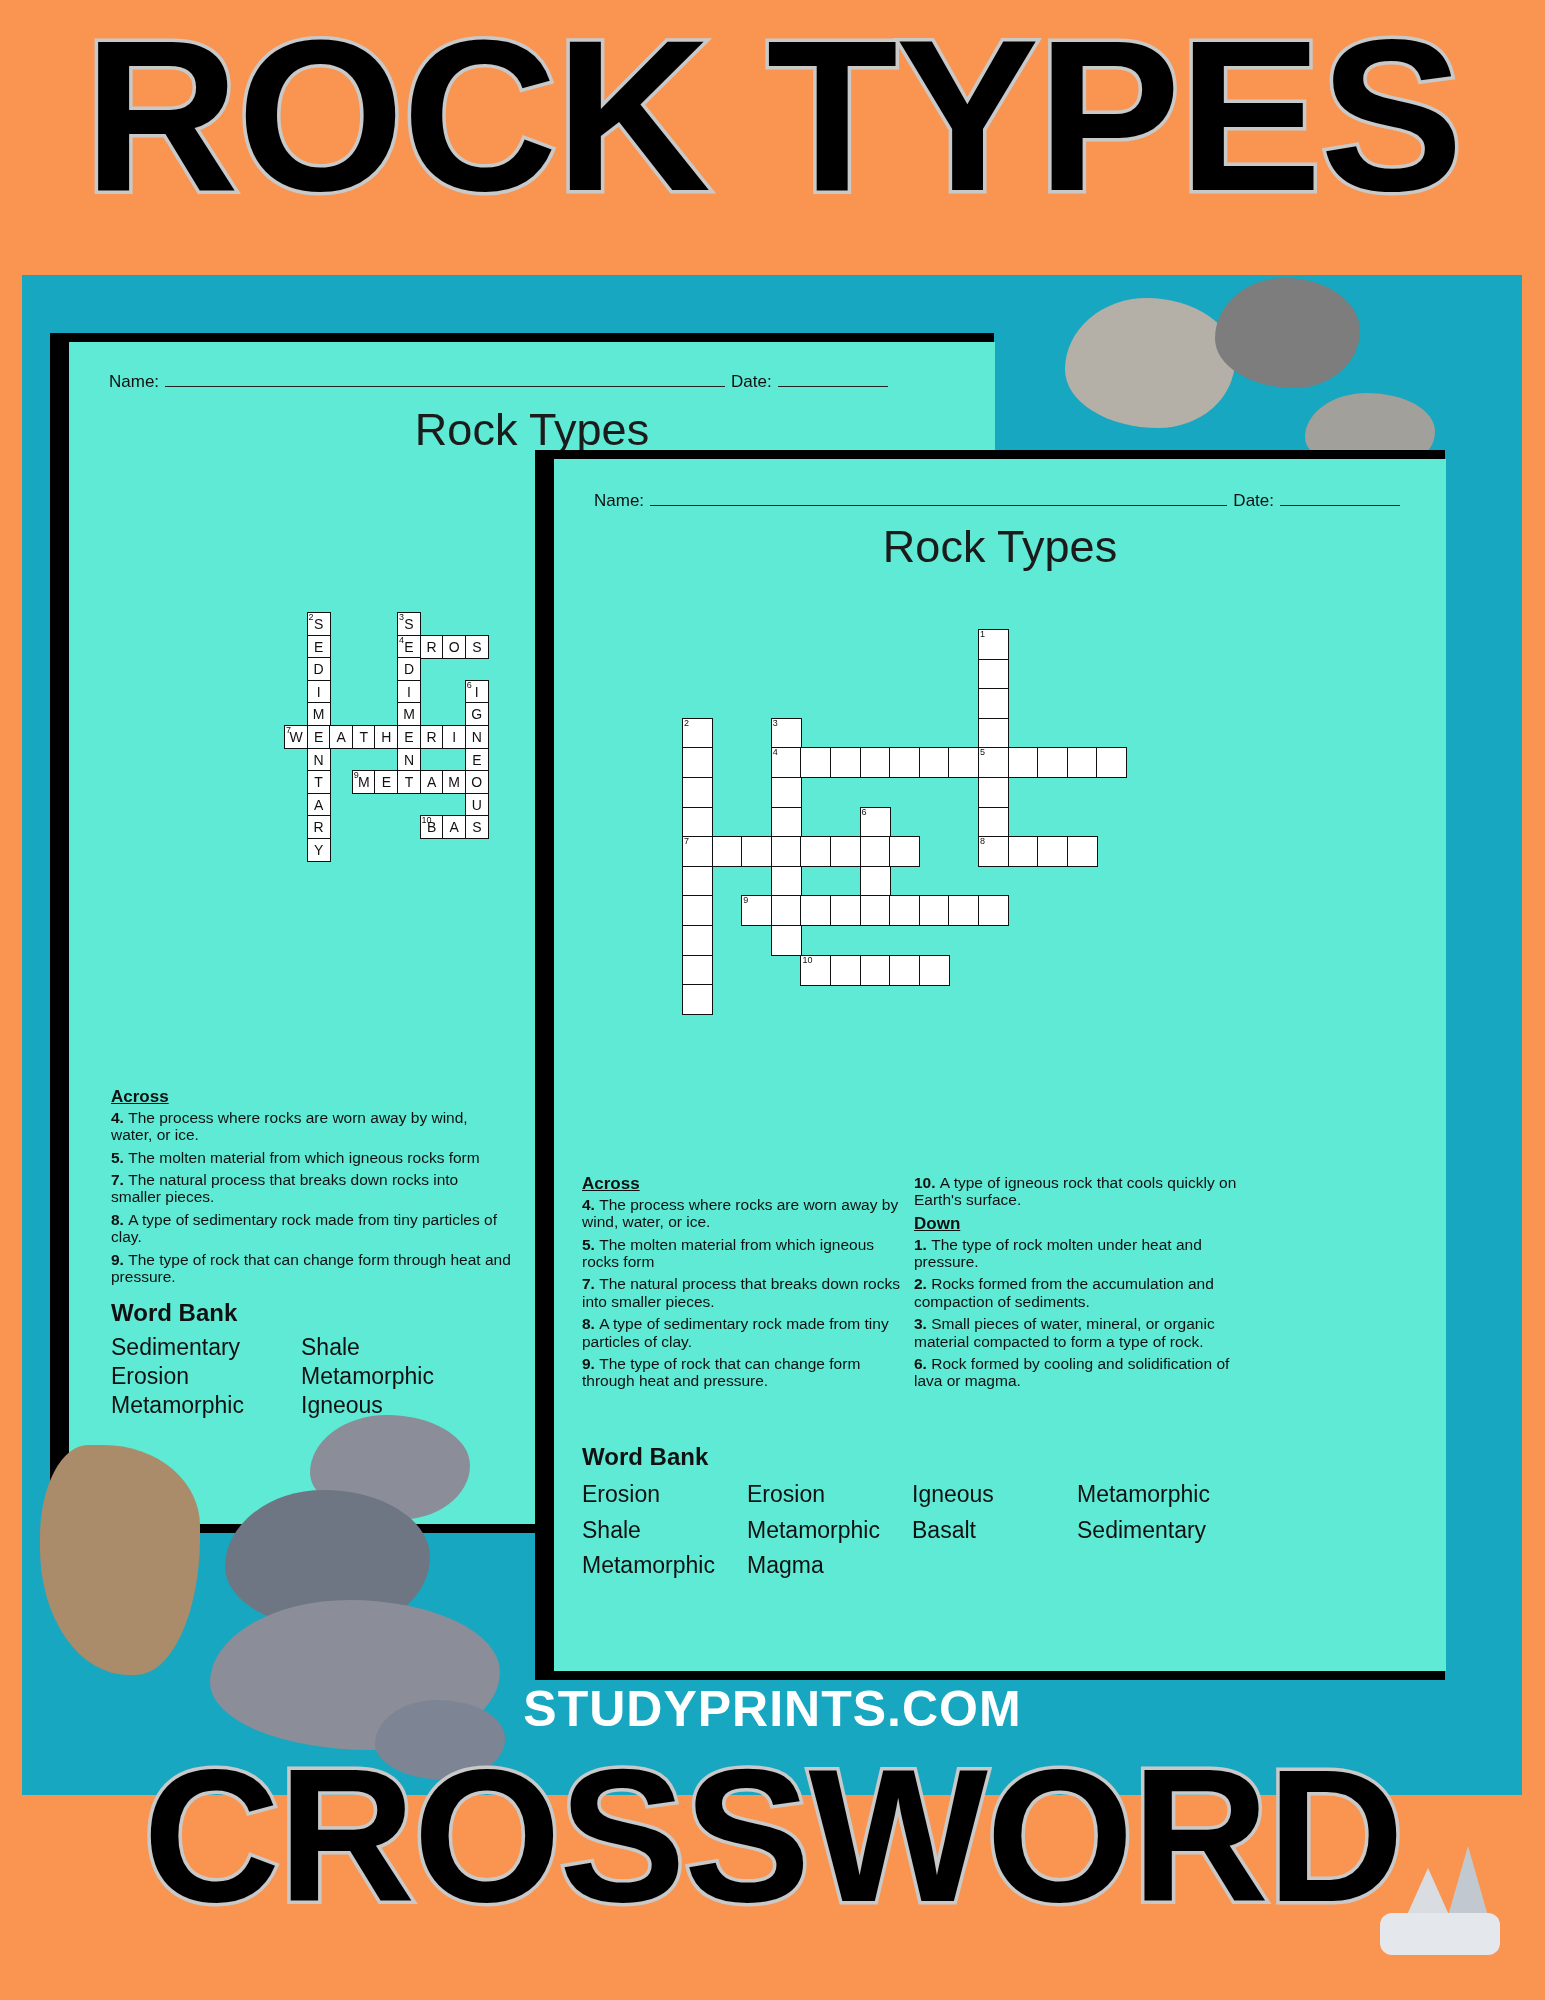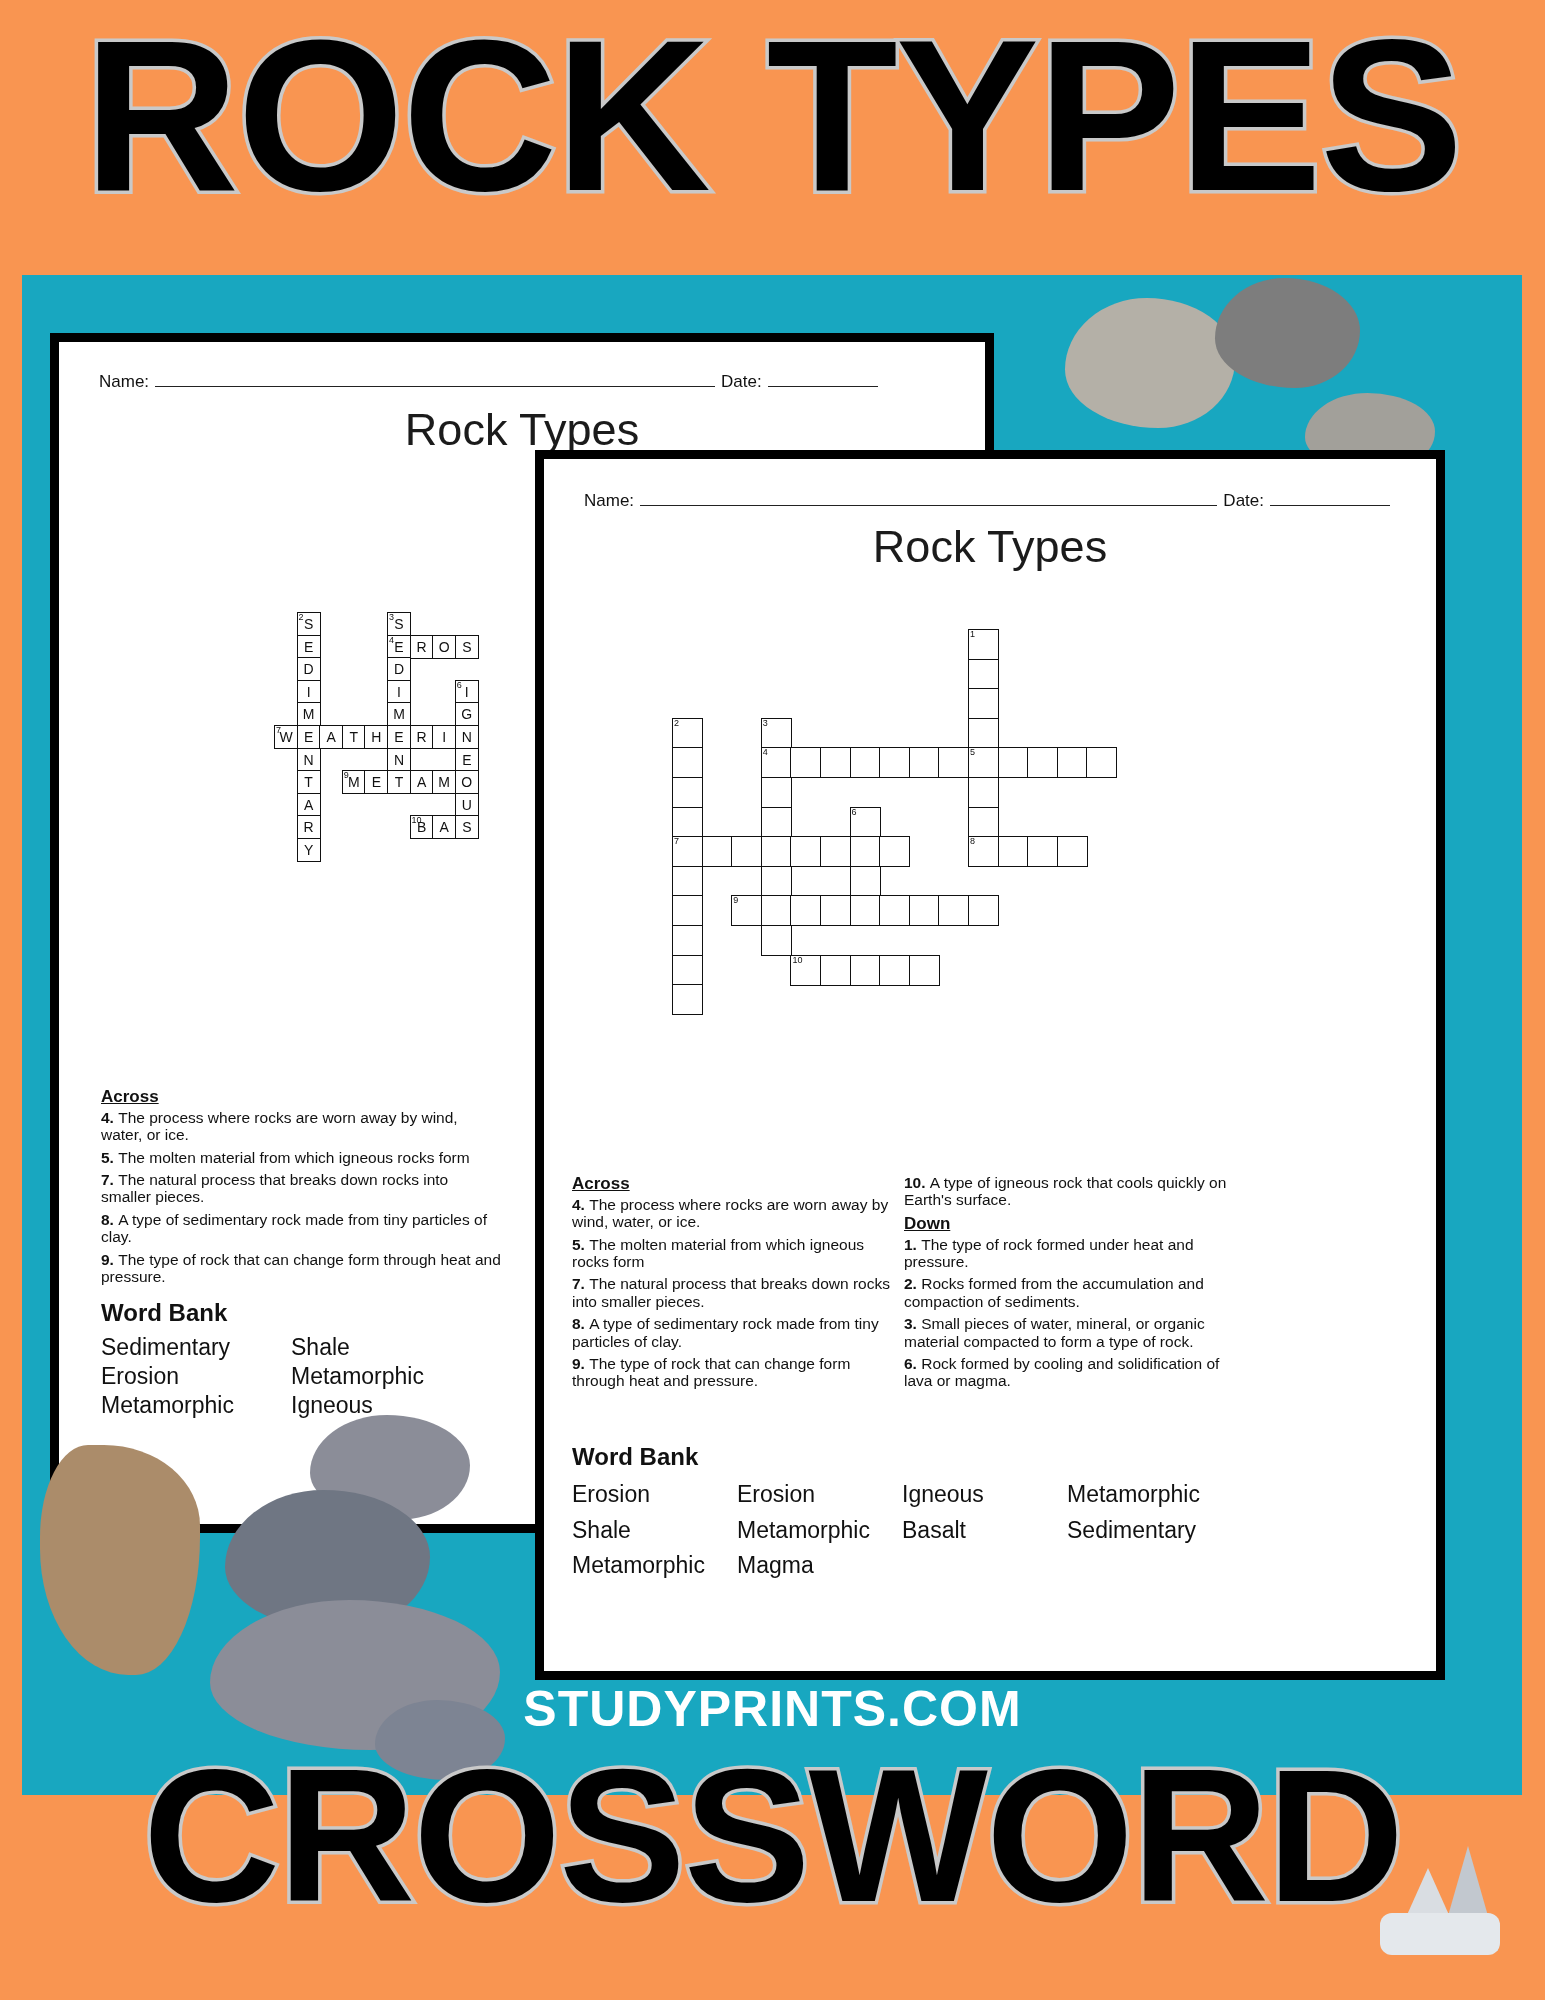--- a/index.html
+++ b/index.html
@@ -45,25 +45,26 @@
     background: #18a7c0;
   }
   
   .sheet {
     position: absolute;
     background: #000;
     padding: 9px;
     box-sizing: border-box;
   }
   .sheet-inner {
-    background: #ffffff;
+    background: #5eead4;
     width: 100%;
     height: 100%;
     position: relative;
     overflow: hidden;
+    margin-left: 10px;
   }
   #sheet-answer {
     left: 50px;
     top: 333px;
     width: 944px;
     height: 1200px;
   }
   #sheet-blank {
     left: 535px;
     top: 450px;
@@ -454,21 +455,21 @@
           <div class="clue"><b>8. </b><span>A type of sedimentary rock made from tiny particles of clay.</span></div>
           <div class="clue"><b>9. </b><span>The type of rock that can change form through heat and pressure.</span></div>
         </div>
     </div>
     <div class="clues" style="left:360px; top:715px; width:330px;">
       <div id="blank-across-right">
           <div class="clue"><b>10. </b><span>A type of igneous rock that cools quickly on Earth's surface.</span></div>
         </div>
       <h4 style="margin-top:4px;text-decoration:underline;">Down</h4>
       <div id="blank-down">
-          <div class="clue"><b>1. </b><span>The type of rock formed under heat and pressure.</span></div>
+          <div class="clue"><b>1. </b><span>The type of rock molten under heat and pressure.</span></div>
           <div class="clue"><b>2. </b><span>Rocks formed from the accumulation and compaction of sediments.</span></div>
           <div class="clue"><b>3. </b><span>Small pieces of water, mineral, or organic material compacted to form a type of rock.</span></div>
           <div class="clue"><b>6. </b><span>Rock formed by cooling and solidification of lava or magma.</span></div>
         </div>
     </div>
 
     <div class="clues" style="left:28px; top:970px; width:840px;">
       <div class="wb-title">Word Bank</div>
       <div id="blank-wordbank" style="display:grid; grid-template-columns:165px 165px 165px 200px; font-size:23px; line-height:1.55;">
           <div>Erosion</div>

